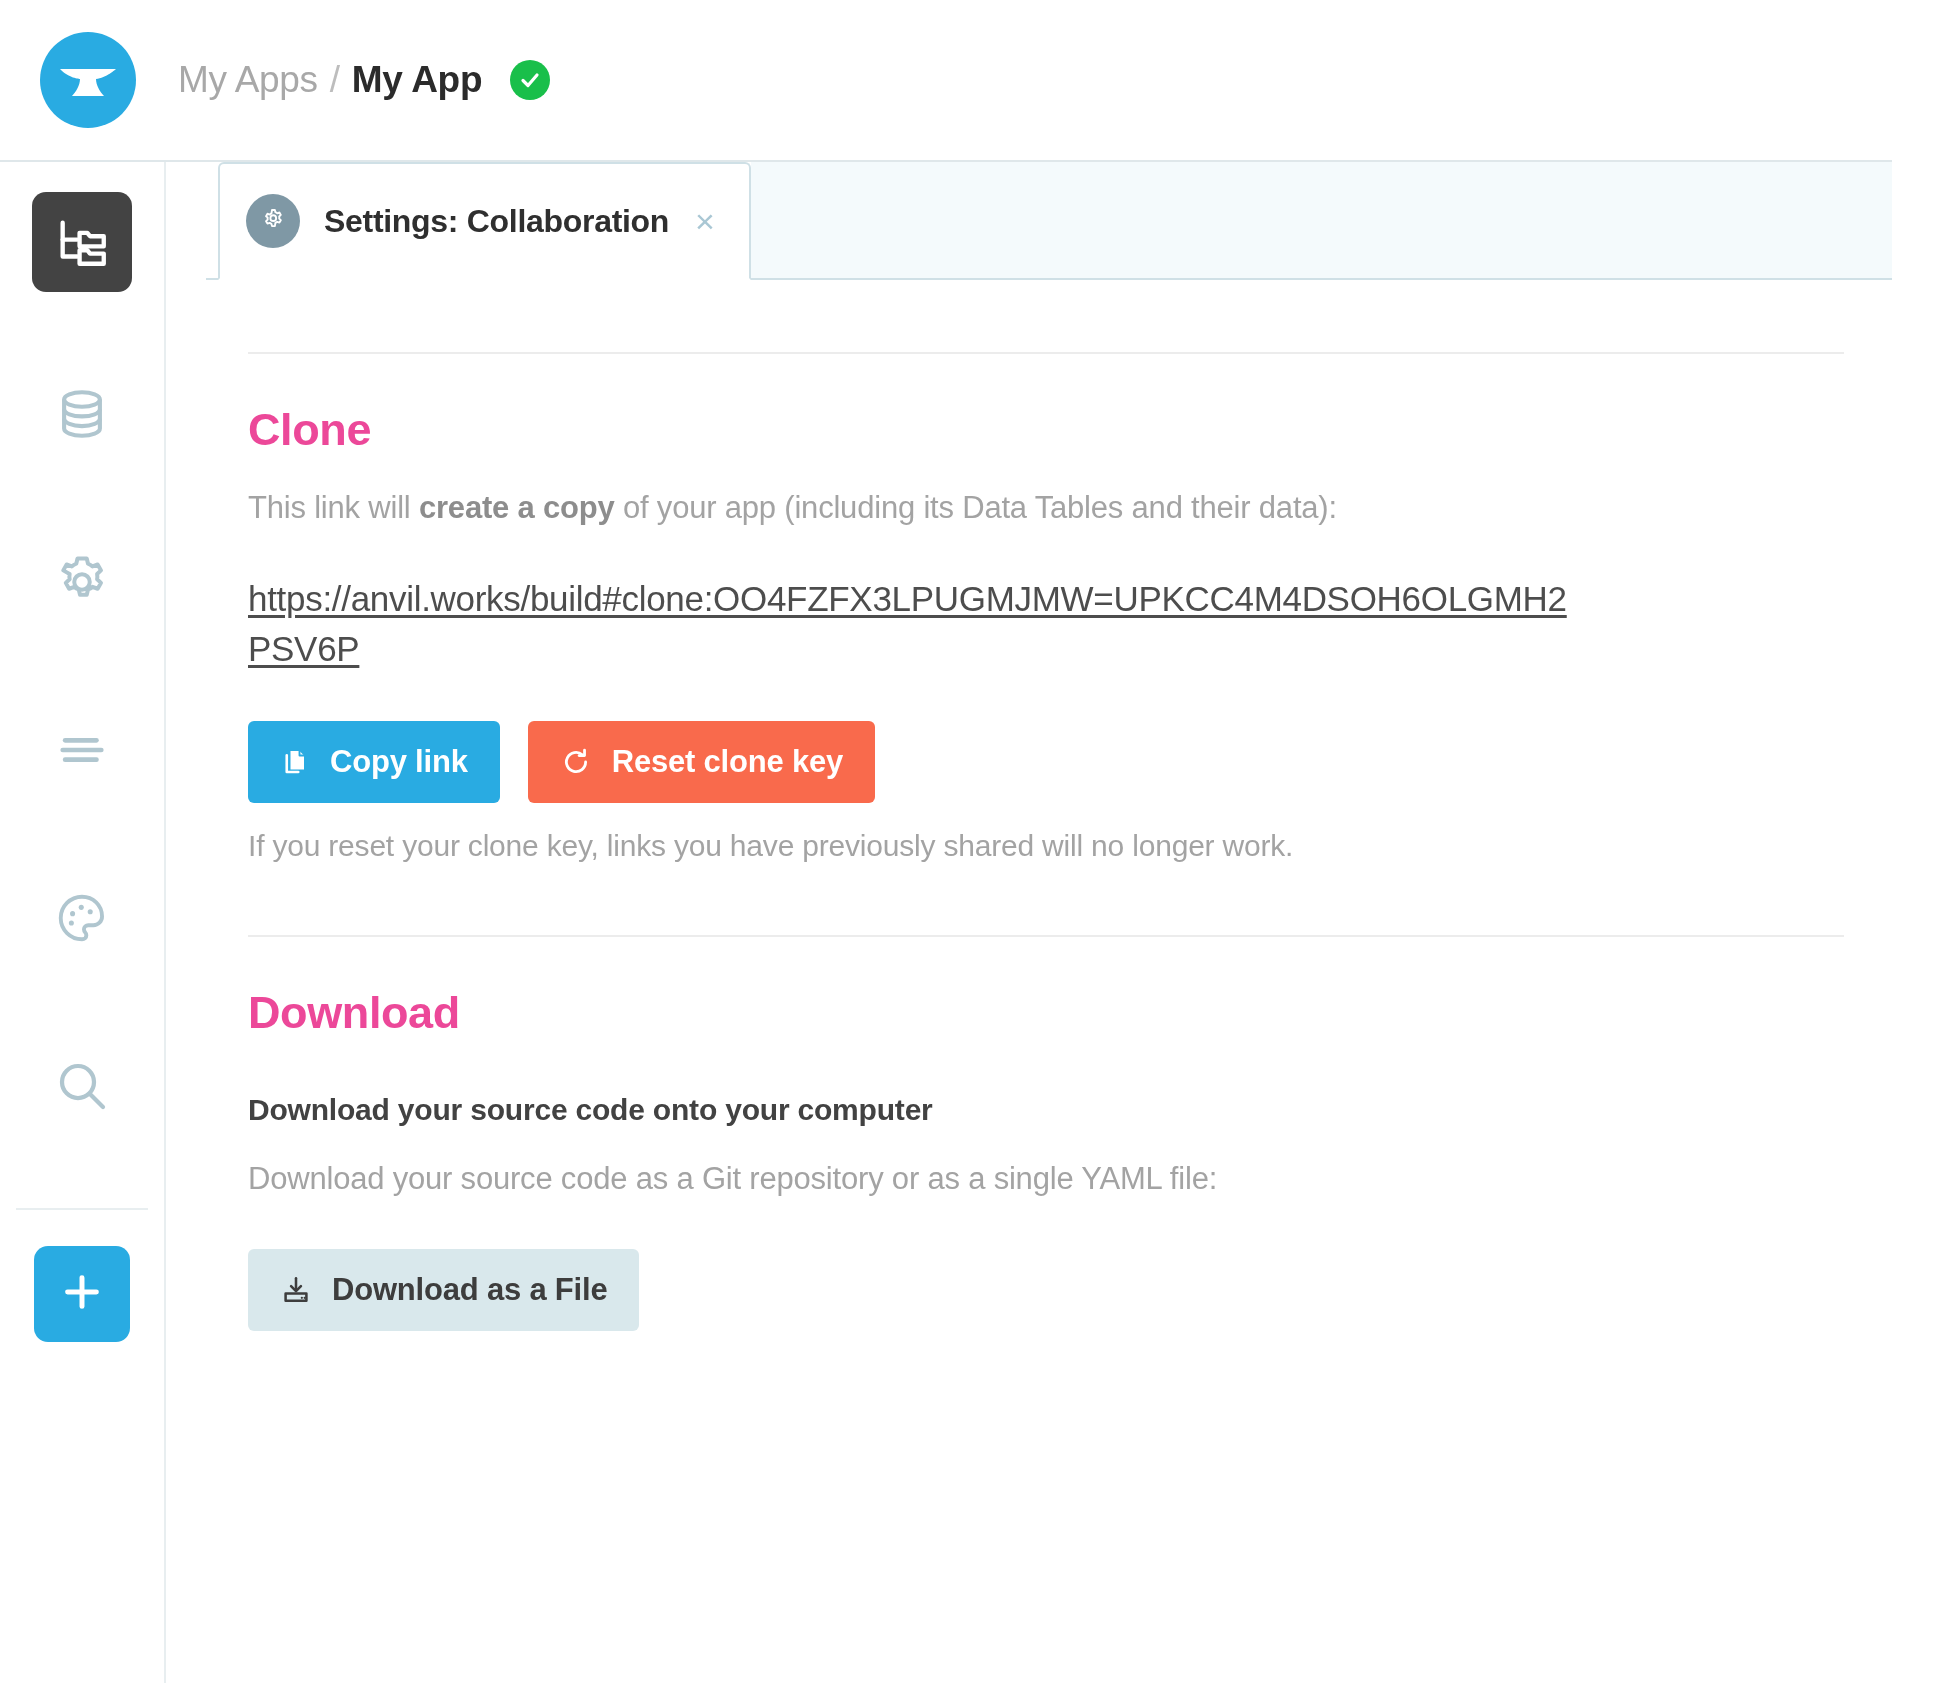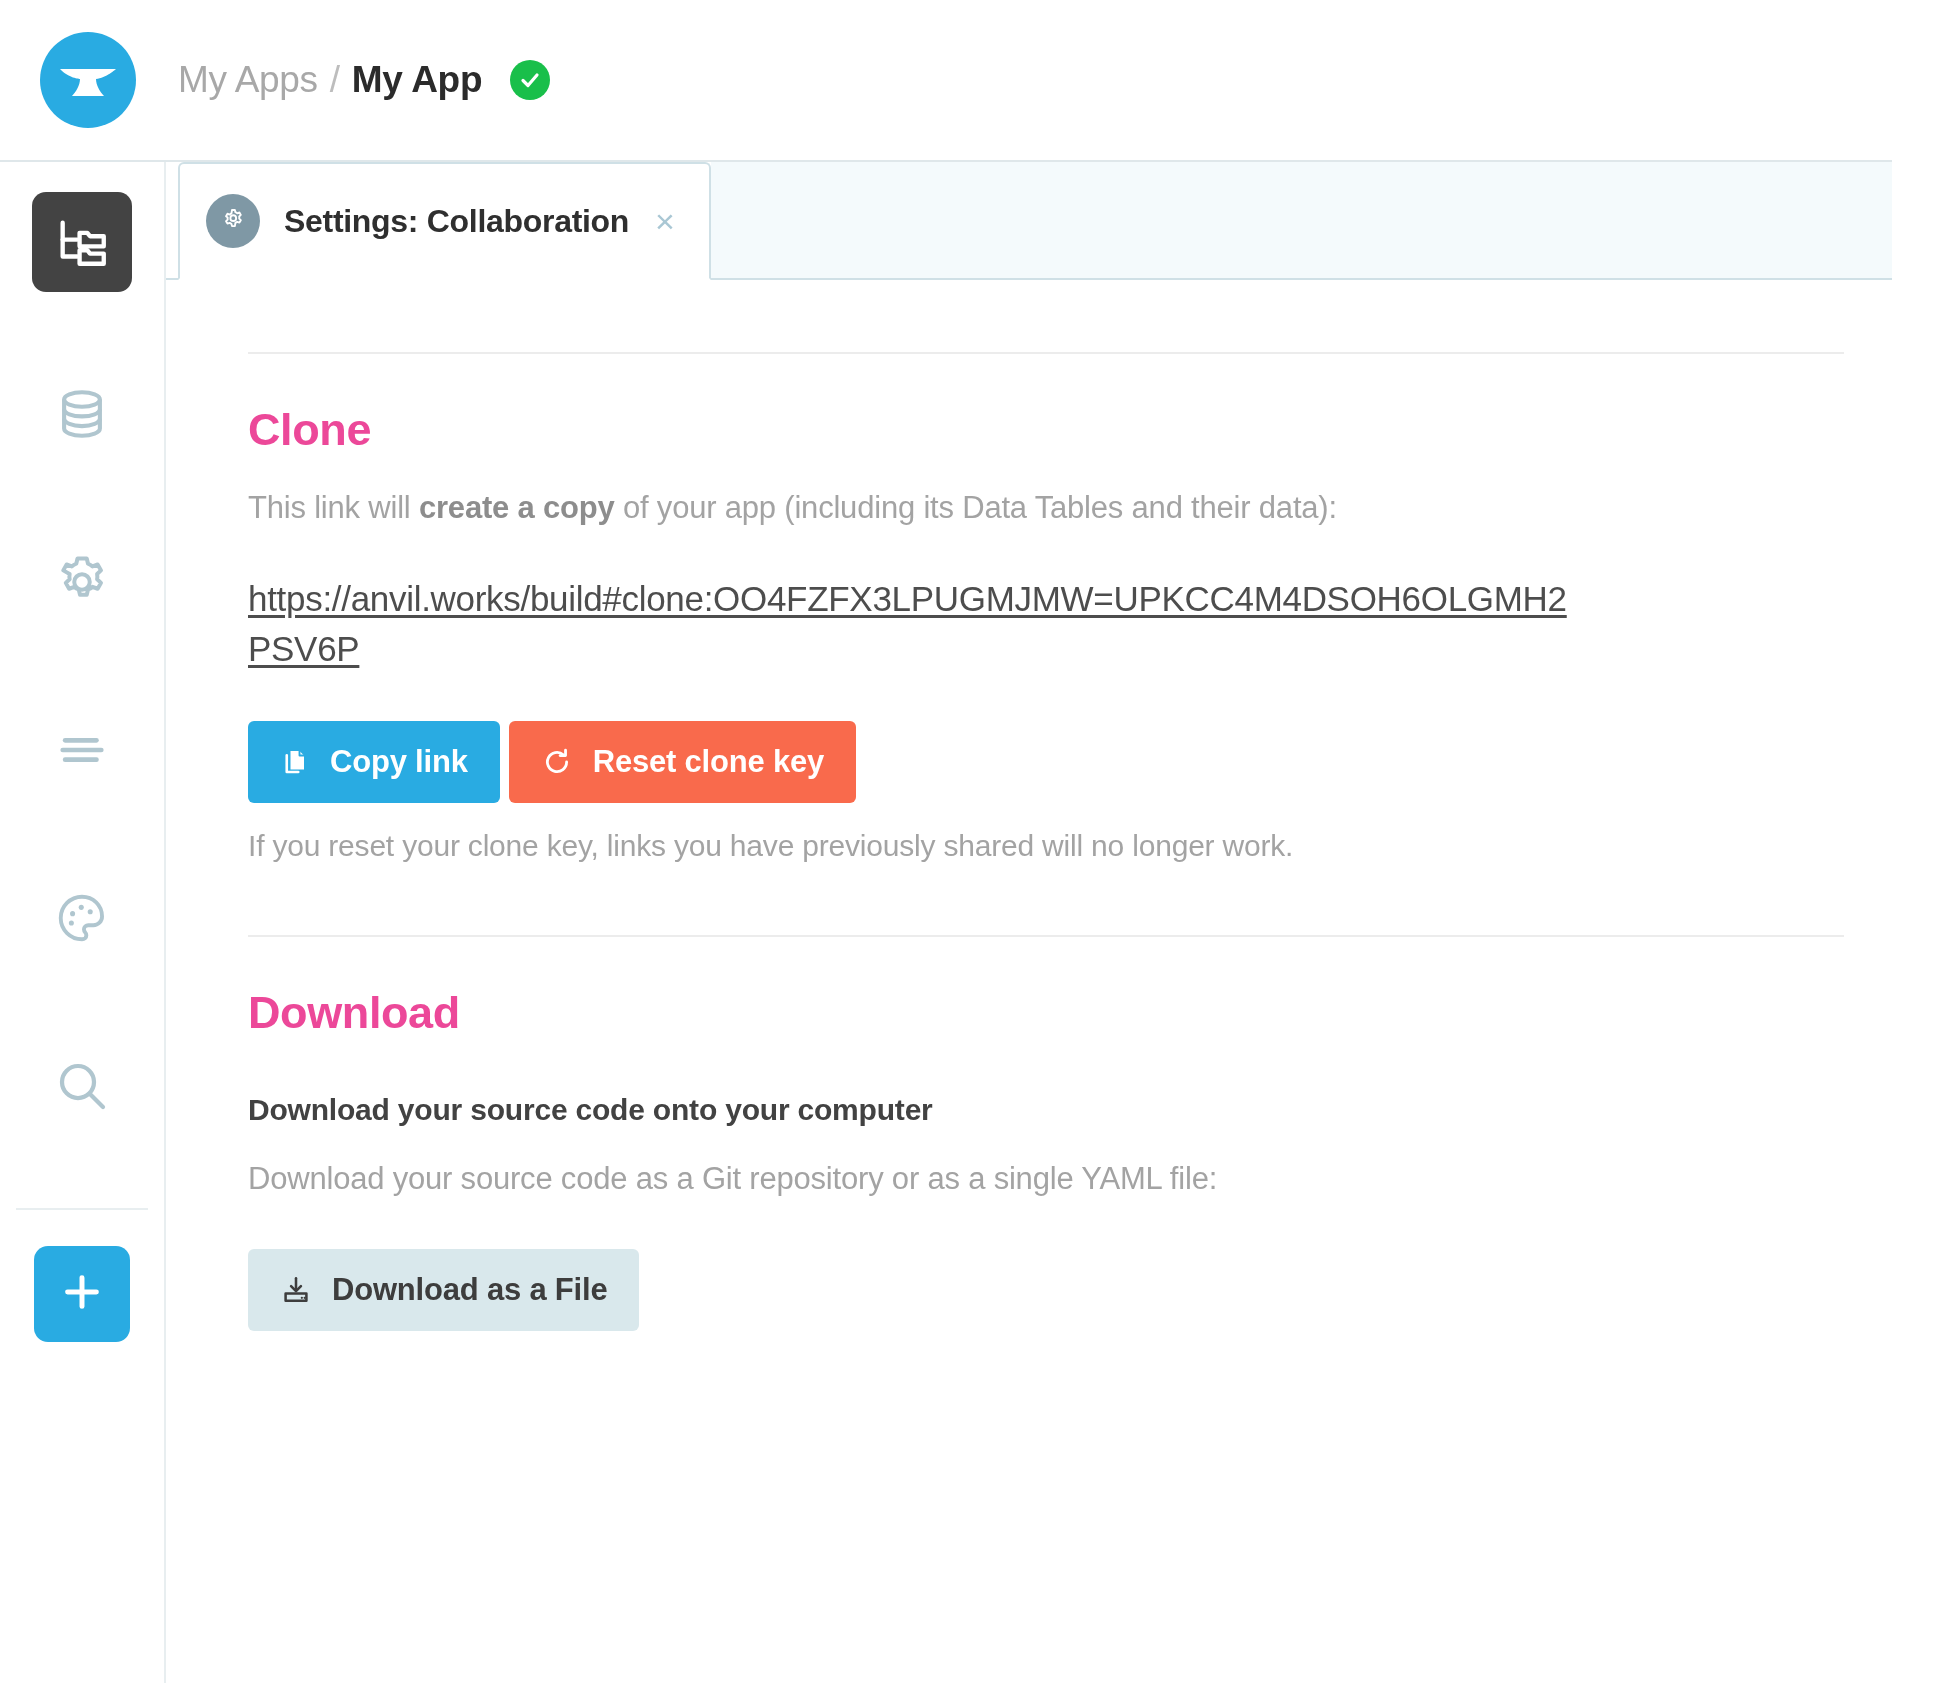--- a/index.html
+++ b/index.html
@@ -72,20 +72,21 @@
 
   
   .main { flex: 1; display: flex; flex-direction: column; min-width: 0; position: relative; }
 
   .tabbar {
     height: 118px; min-height: 118px;
     display: flex; align-items: stretch;
     border-bottom: 2px solid #cfe0e6;
     background: #ffffff;
     padding-left: 12px;
+    margin-left: 40px;
   }
   .tab {
     display: flex; align-items: center;
     padding: 0 34px 0 26px;
     border: 2px solid #cfe0e6;
     border-bottom: 2px solid #ffffff;
     margin-bottom: -2px;
     background: #ffffff;
     border-top-left-radius: 6px; border-top-right-radius: 6px;
     cursor: pointer;
@@ -136,21 +137,21 @@
   p.para b { color: #8d8d8d; font-weight: 700; }
 
   a.clone-link {
     display: block;
     font-size: 35px; color: #4d4d4d; text-decoration: underline;
     line-height: 1.42; letter-spacing: -0.3px;
     margin-top: 44px; word-break: break-all; max-width: 1340px;
     text-underline-offset: 4px;
   }
 
-  .btn-row { display: flex; align-items: flex-start; margin-top: 48px; gap: 9px; }
+  .btn-row { display: flex; align-items: flex-start; margin-top: 48px; gap: 28px; }
   .btn {
     display: inline-flex; align-items: center; gap: 20px;
     height: 82px; padding: 0 32px;
     border: none; border-radius: 6px;
     font-size: 31px; font-weight: 700; letter-spacing: -0.2px;
     cursor: pointer; white-space: nowrap;
     font-family: "Liberation Sans", sans-serif;
   }
   .btn-blue { background: #29abe2; color: #ffffff; }
   .btn-orange { background: #f96a4c; color: #ffffff; }

